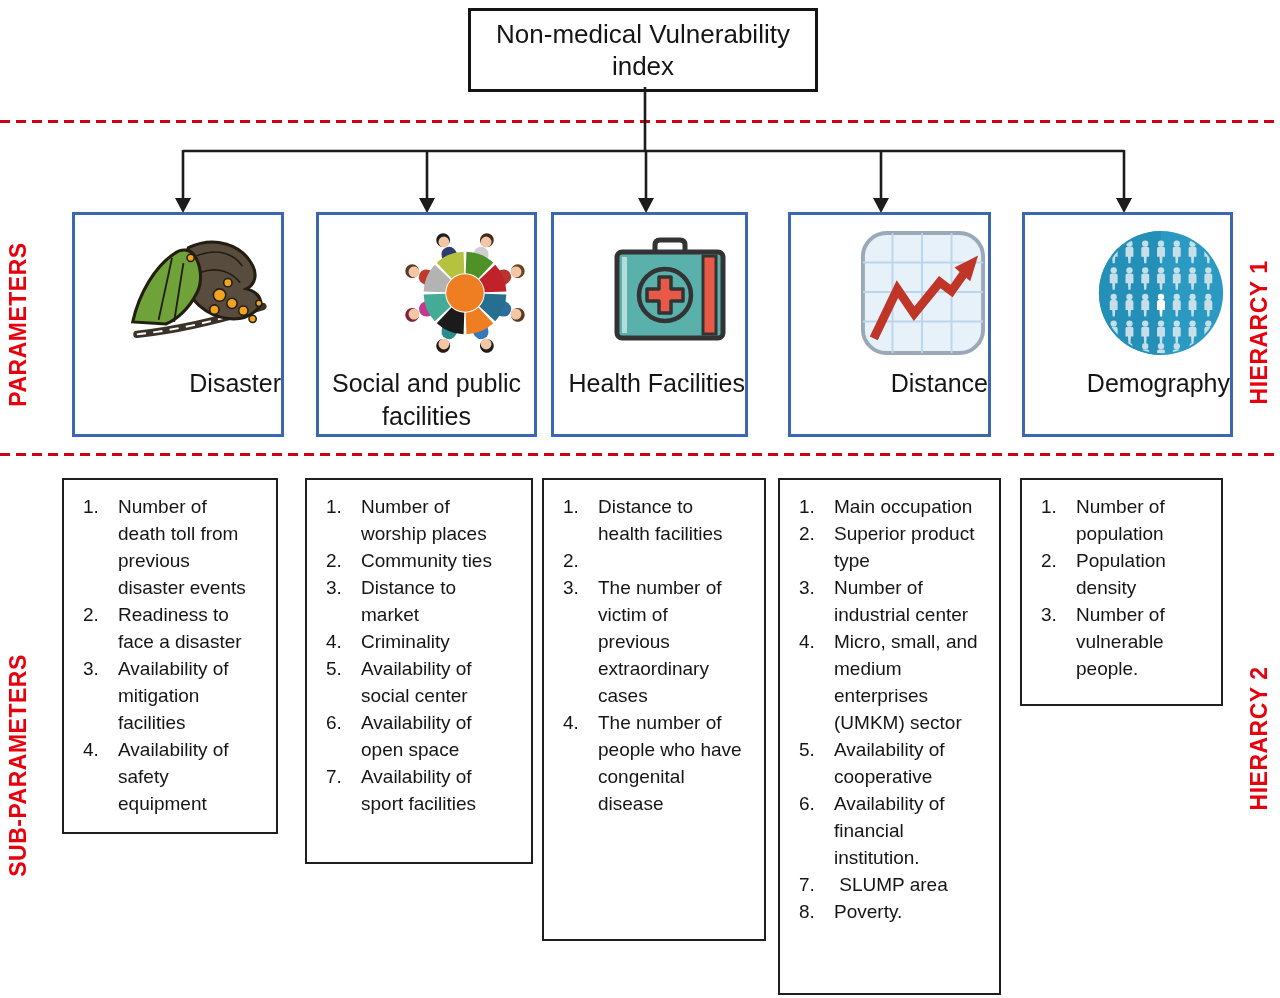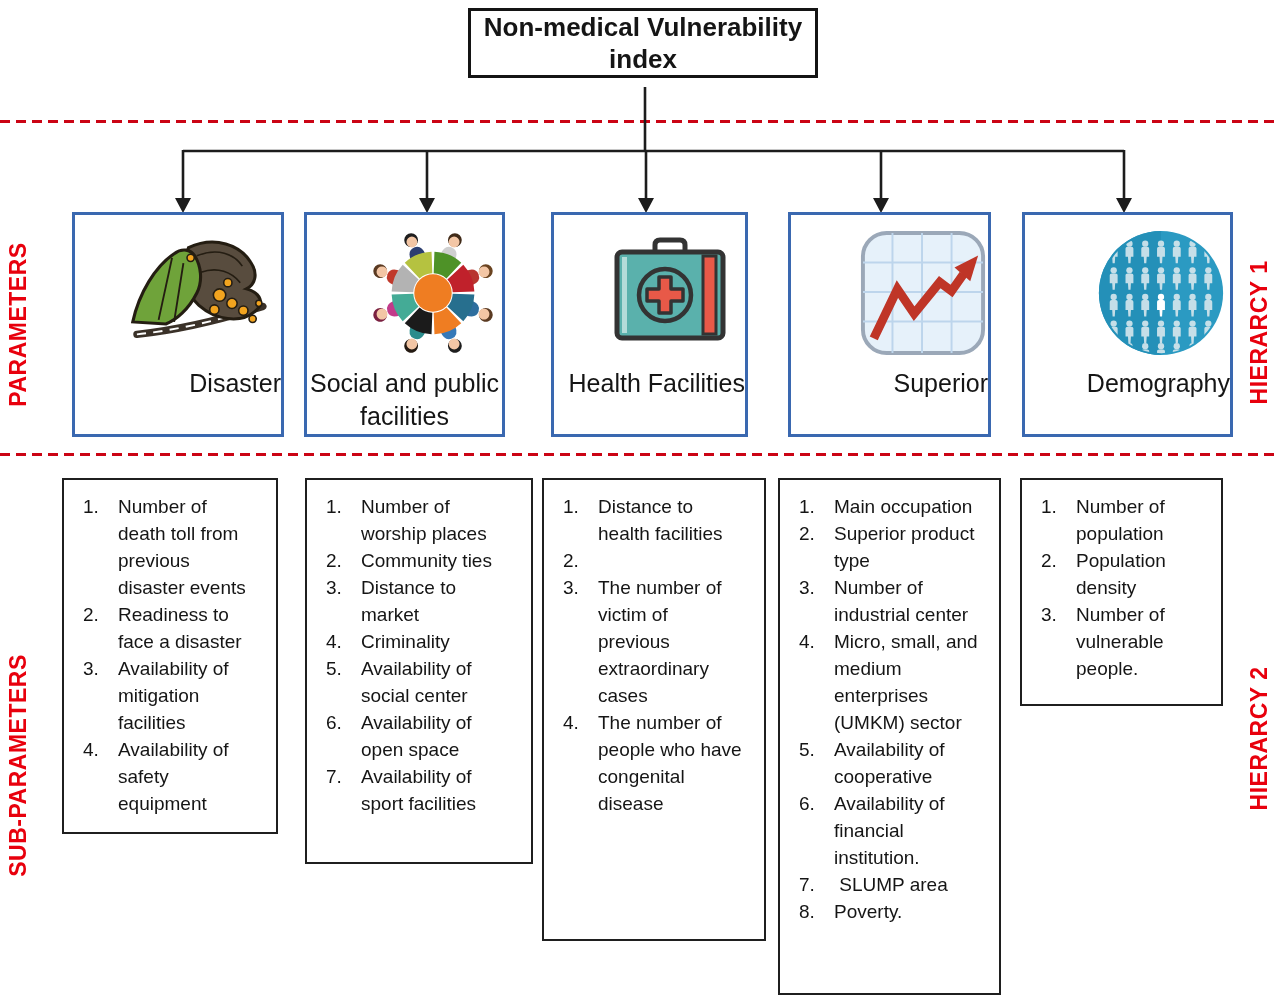--- a/index.html
+++ b/index.html
@@ -1,22 +1,22 @@
 <!DOCTYPE html>
 <html><head>
 <meta charset="utf-8">
 <style>
   html,body { margin:0; padding:0; background:#fff; }
   .canvas { position:relative; width:1280px; height:998px; background:#fff;
             font-family:"Liberation Sans", sans-serif; color:#151515; overflow:hidden; }
 
-  .titlebox { position:absolute; left:468px; top:8px; width:350px; height:70px;
+  .titlebox { position:absolute; left:468px; top:8px; width:350px; height:84px;
               border:3px solid #141414; box-sizing:border-box;
               display:flex; align-items:center; justify-content:center; text-align:center;
-              font-size:26px; line-height:1.25; font-weight:700; }
+              font-size:26px; line-height:1.25; font-weight:400; }
 
   .divider { position:absolute; left:0; width:1280px; height:3px;
              background:repeating-linear-gradient(90deg, #cb0414 0 10px, transparent 10px 16px); }
 
   svg.connectors { position:absolute; left:0; top:0; pointer-events:none; }
 
   .pbox { position:absolute; top:212px; height:225px; border:3px solid #3a68b0;
           box-sizing:border-box; background:#fff;
           display:flex; flex-direction:column; align-items:flex-end; }
   .pbox .icon-wrap { height:144px; margin-top:6px; display:flex; align-items:center; justify-content:center; }
@@ -95,21 +95,21 @@
           <circle cx="100" cy="50" r="4"></circle>
             <circle cx="87" cy="76" r="4.5"></circle>
           <circle cx="130" cy="70" r="3"></circle>
             <circle cx="64" cy="26" r="3.5"></circle>
         </g>
       </svg>
     </div>
     <div class="plabel">Disaster</div>
   </div>
 
-  <div class="pbox" style="left:304px; width:201px">
+  <div class="pbox" style="left:316px; width:221px">
     <div class="icon-wrap">
       <svg width="138" height="138" viewBox="-70 -70 140 140">
         <g>
           <g transform="rotate(22.5) translate(0,-52)">
               <circle cx="0" cy="-6" r="7" fill="#402a18"></circle>
               <circle cx="0" cy="-4" r="5.5" fill="#f3c6a5"></circle>
               <path d="M-8 13 Q-8 2 0 2 Q8 2 8 13 Z" fill="#cfcfcf"></path>
             </g>
           <g transform="rotate(67.5) translate(0,-52)">
               <circle cx="0" cy="-6" r="7" fill="#6a4320"></circle>
@@ -191,21 +191,21 @@
             <line x1="65" y1="5" x2="65" y2="127"></line>
             <line x1="95" y1="5" x2="95" y2="127"></line>
           <line x1="5" y1="35" x2="127" y2="35"></line>
             <line x1="5" y1="65" x2="127" y2="65"></line>
             <line x1="5" y1="95" x2="127" y2="95"></line>
         </g>
         <polyline points="16,112 40,62 57,87 83,55 95,64 107,47" fill="none" stroke="#bf3527" stroke-width="9" stroke-linejoin="miter"></polyline>
         <polygon points="122,28 114,54 98,40" fill="#bf3527"></polygon>
       </svg>
     </div>
-    <div class="plabel">Superior</div>
+    <div class="plabel">Distance</div>
   </div>
 
   <div class="pbox" style="left:1022px; width:211px">
     <div class="icon-wrap">
       <svg width="138" height="138" viewBox="0 0 140 140">
         <defs>
           <clipPath id="popclip">
               <circle cx="70" cy="70" r="61"></circle>
             </clipPath>
           <g id="dperson">

